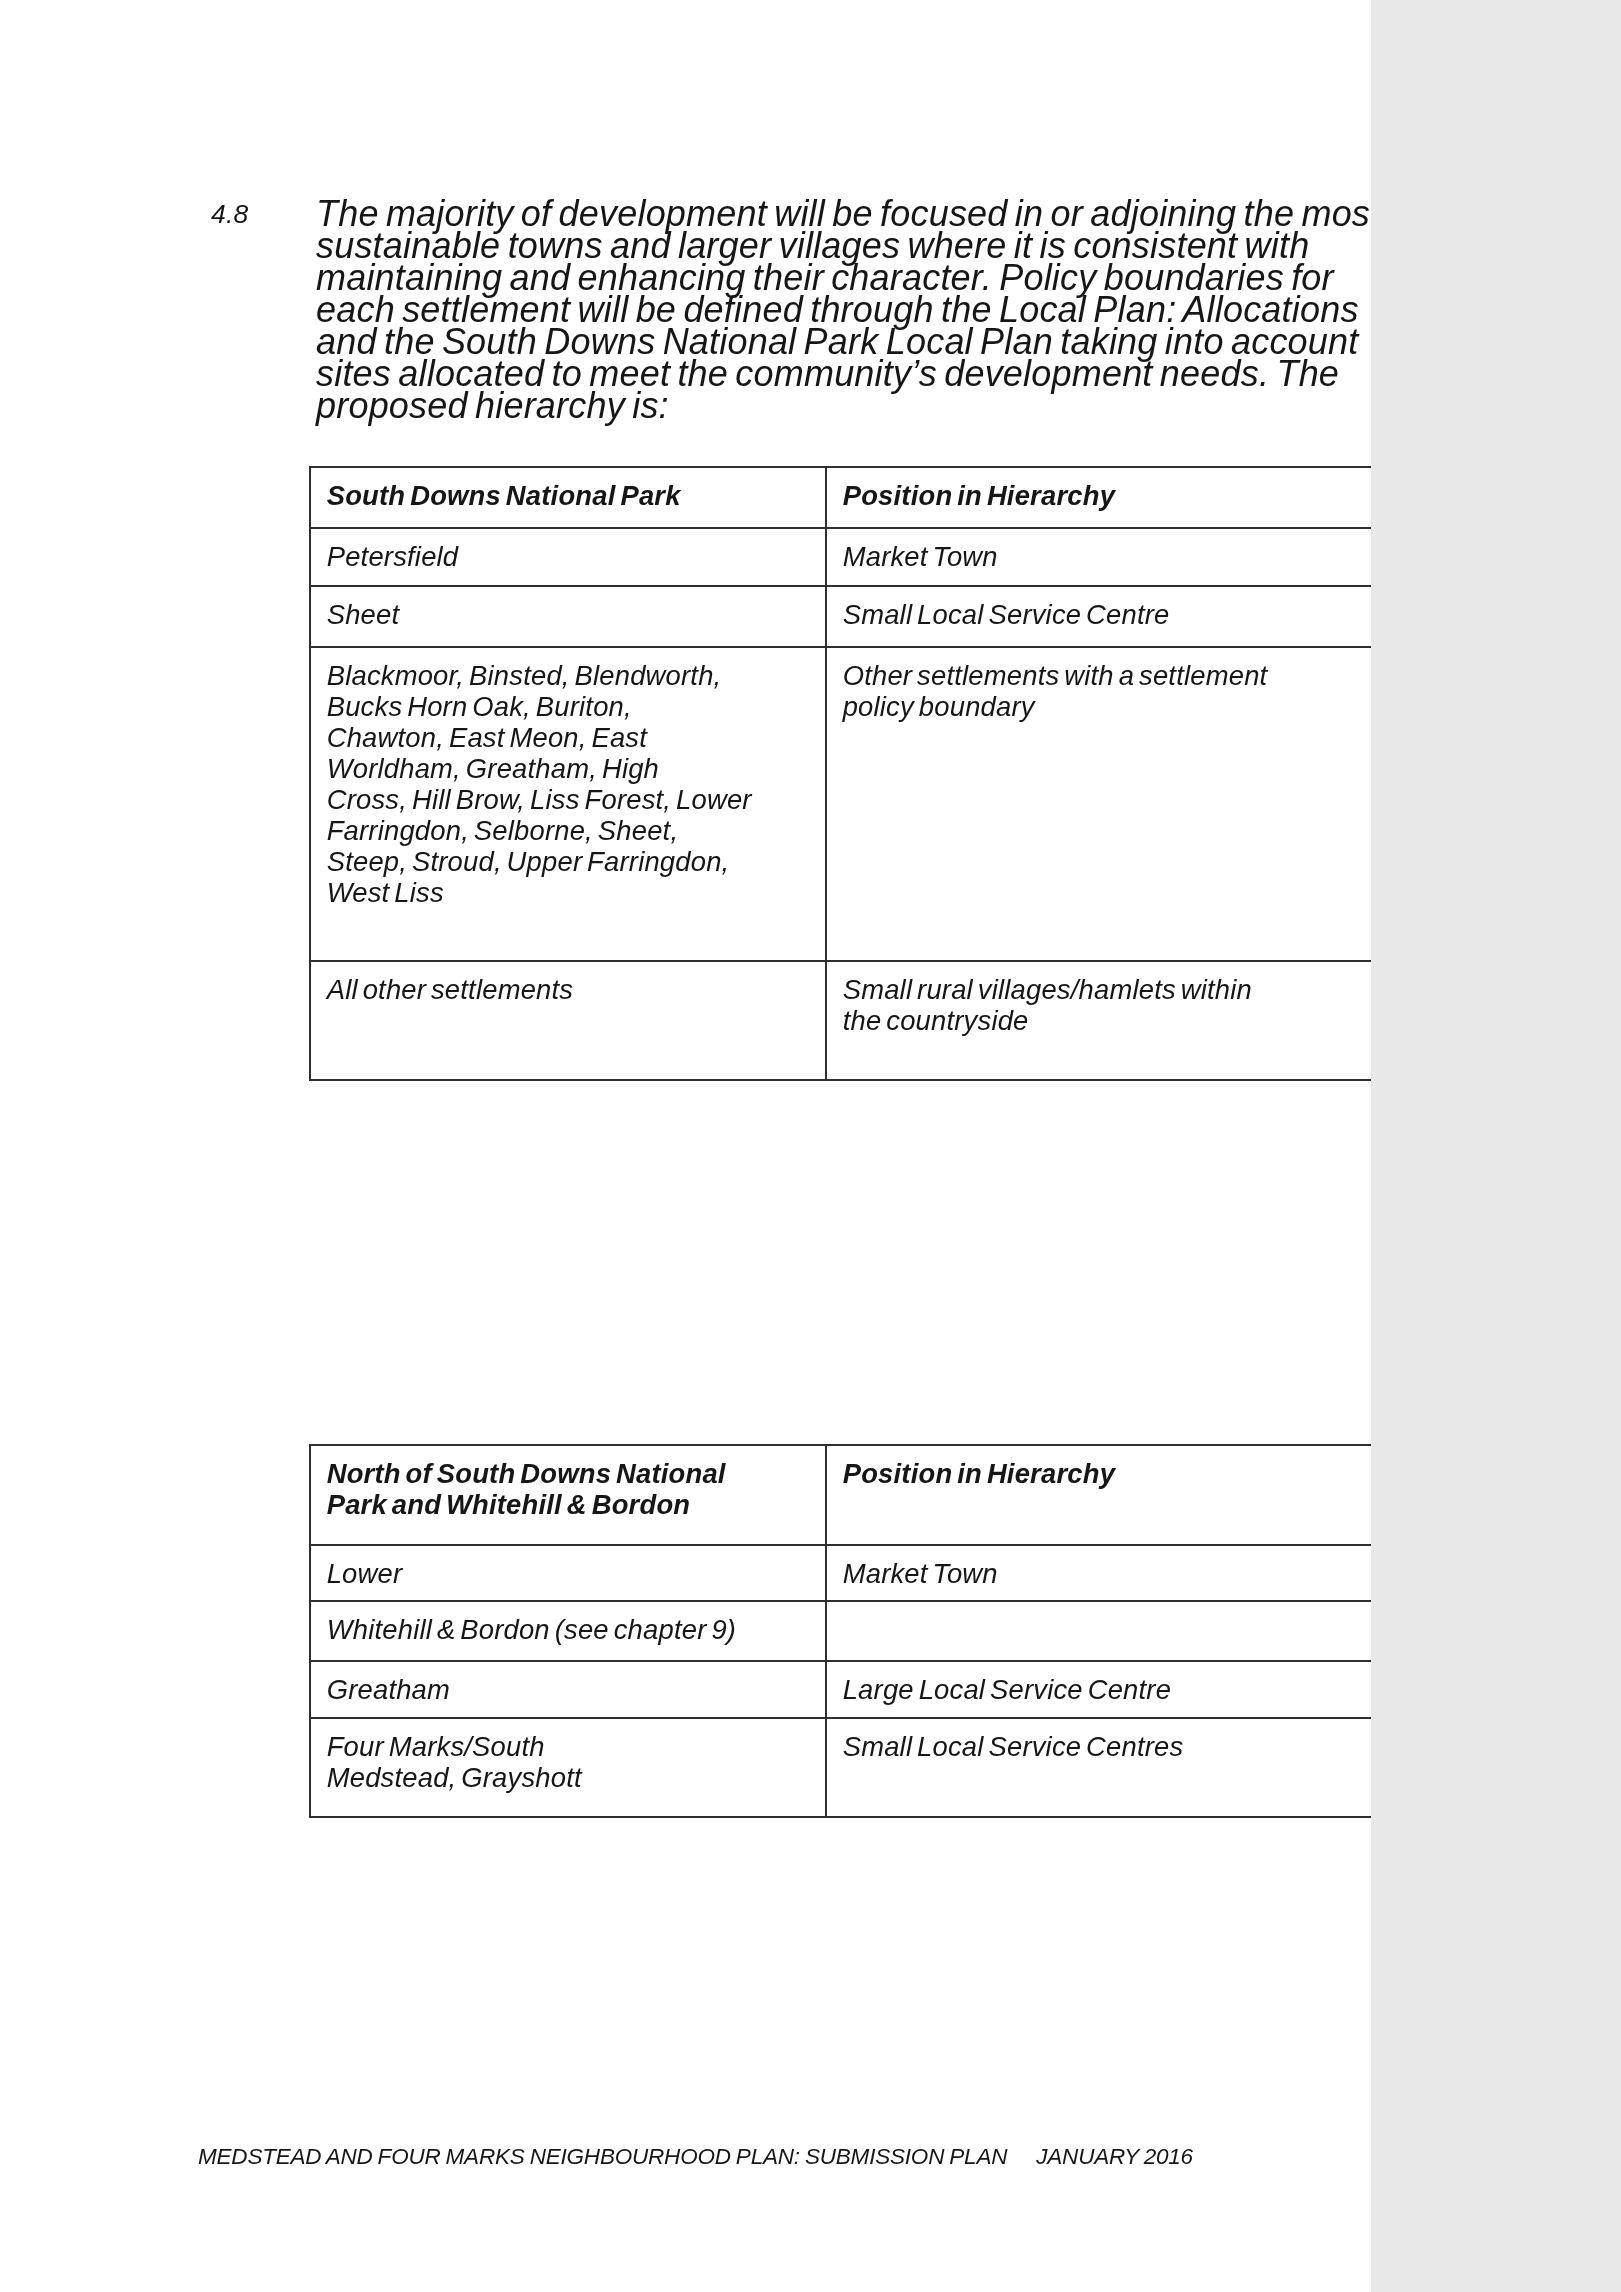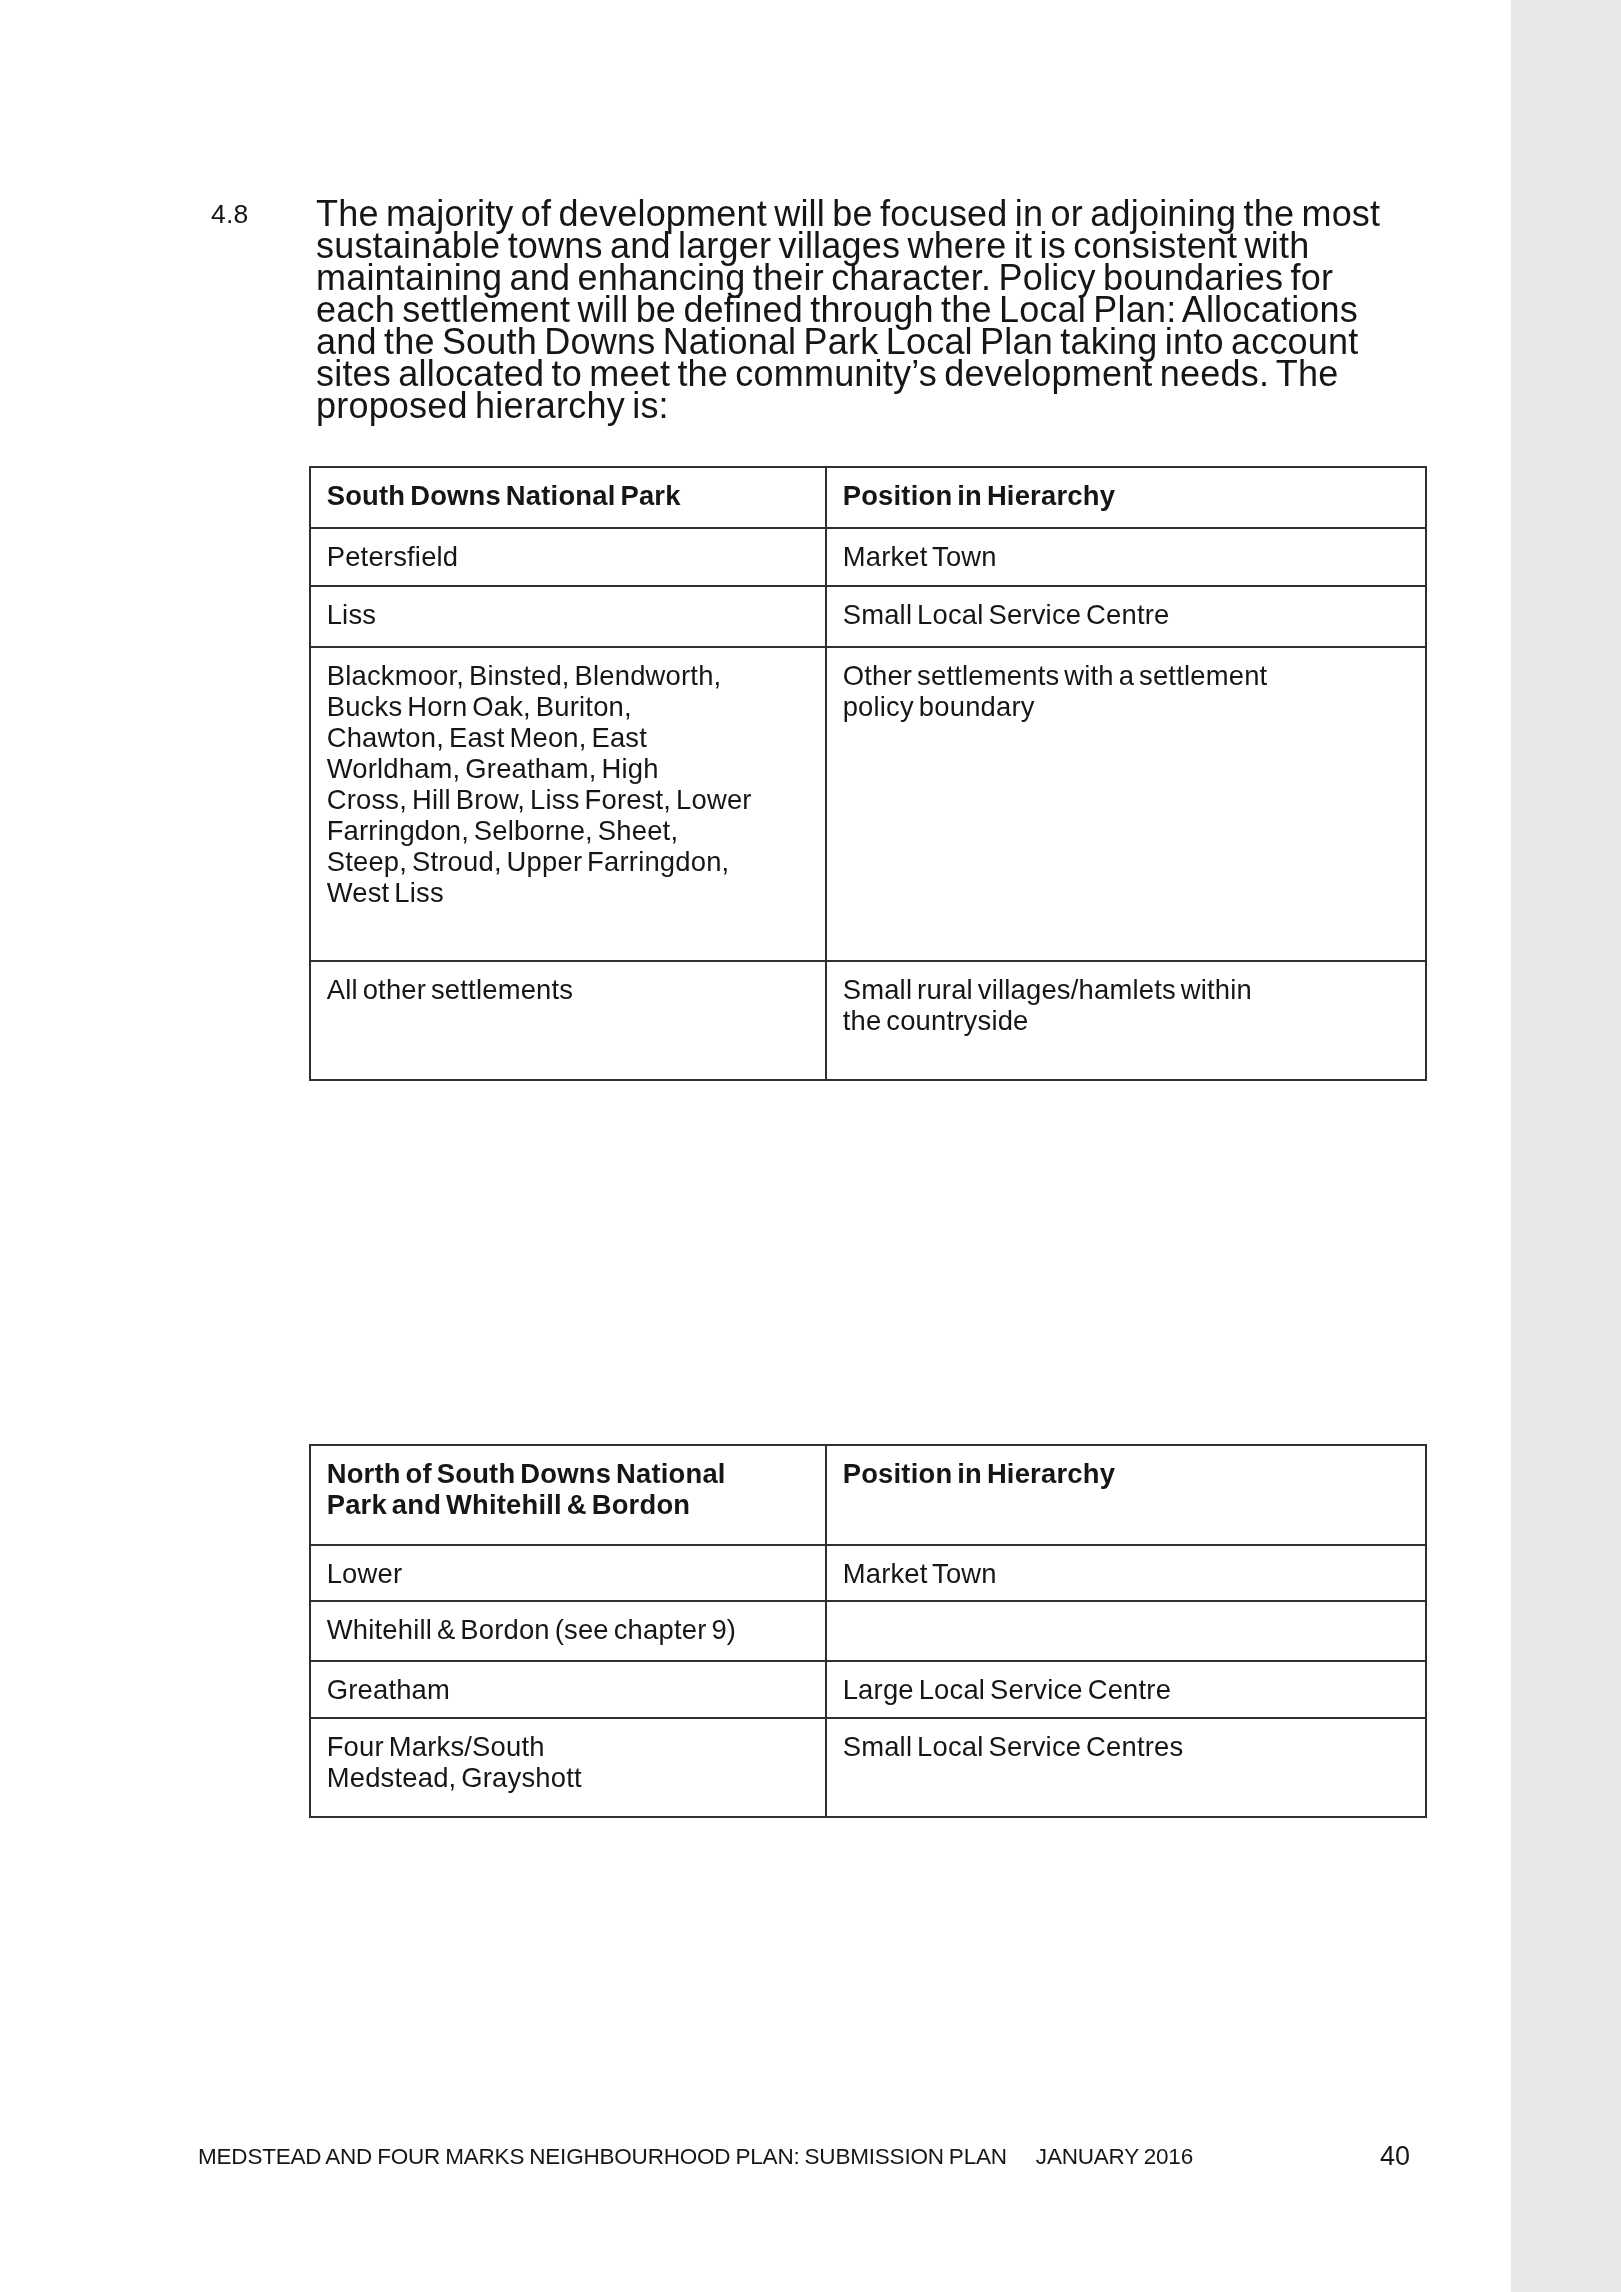--- a/index.html
+++ b/index.html
@@ -1,22 +1,23 @@
 <!DOCTYPE html>
 <html><head>
 <meta charset="utf-8">
 <style>
   html,body { margin:0; padding:0; background:#e8e8e8; }
   .page {
     position:relative;
-    width:1511px; height:2293px;
+    width:1371px; height:2293px;
     background:#ffffff;
     font-family:"Liberation Sans", sans-serif;
     color:#161616;
     overflow:hidden;
+    font-style:italic;
   }
   .doc-text {
     font-size:36px;
     line-height:32px;
     letter-spacing:0.2px;
     word-spacing:-2.9px;
     white-space:pre-line;
   }
   .para-num {
     position:absolute;
@@ -91,21 +92,21 @@
     <tbody>
       <tr style="height:61px">
         <th>South Downs National Park</th>
         <th>Position in Hierarchy</th>
       </tr>
       <tr style="height:58px">
         <td>Petersfield</td>
         <td>Market Town</td>
       </tr>
       <tr style="height:61px">
-        <td>Liss</td>
+        <td>Sheet</td>
         <td>Small Local Service Centre</td>
       </tr>
       <tr style="height:314px">
         <td>Blackmoor, Binsted, Blendworth,
 Bucks Horn Oak, Buriton,
 Chawton, East Meon, East
 Worldham, Greatham, High
 Cross, Hill Brow, Liss Forest, Lower
 Farringdon, Selborne, Sheet,
 Steep, Stroud, Upper Farringdon,

